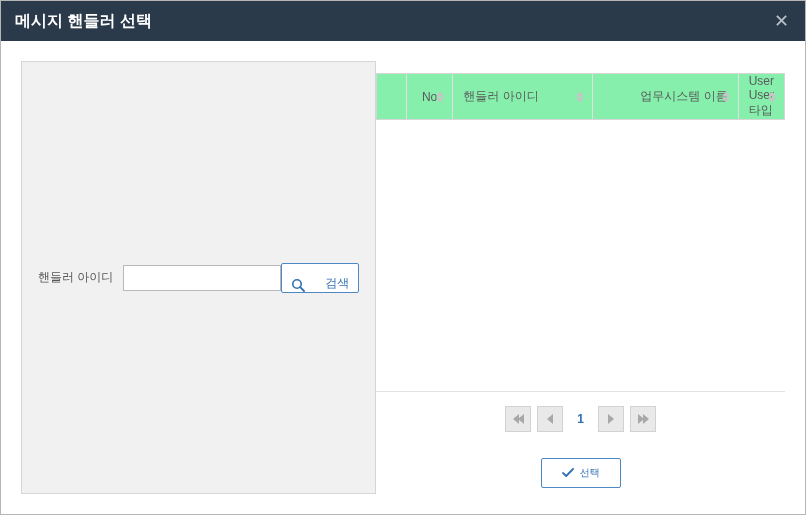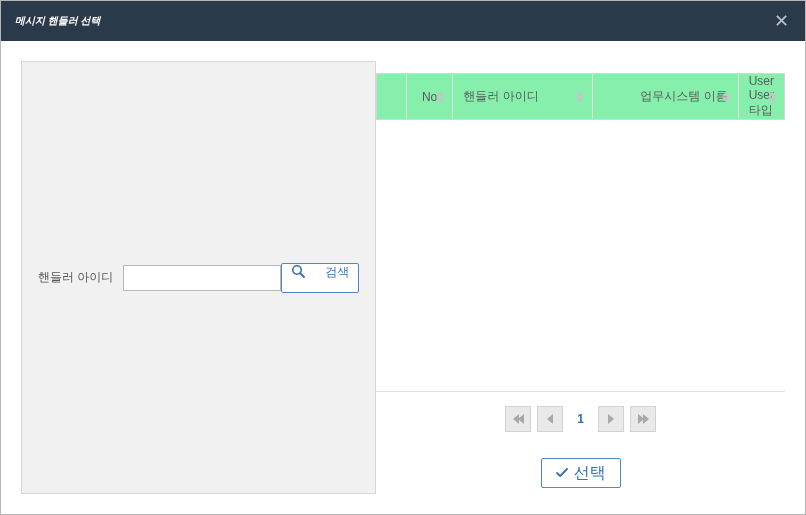--- a/index.html
+++ b/index.html
@@ -27,23 +27,22 @@
     .dialog-header {
       background: #2b3a4b;
       color: #fff;
       height: 40px;
       display: flex;
       align-items: center;
       justify-content: space-between;
       padding: 0 14px;
     }
     .dialog-title {
-      font-size: 10px;
+      font-size: 16px;
       font-weight: bold;
-      font-style: italic;
     }
     .dialog-close {
       color: #b9bfc6;
       font-size: 18px;
       cursor: pointer;
       background: none;
       border: none;
       line-height: 1;
       padding: 0 2px;
     }
@@ -78,21 +77,21 @@
       font-size: 12px;
     }
     .search-button {
       border: 1px solid #4d88c4;
       background: #fff;
       color: #3170b3;
       height: 30px;
       width: 78px;
       cursor: pointer;
       display: flex;
-      align-items: flex-start;
+      align-items: flex-end;
       justify-content: center;
       gap: 20px;
       font-size: 12px;
       border-radius: 2px;
     }
     .search-button svg { display: block; }
     .table-wrap {
       margin-top: 12px;
       flex: 1;
       display: flex;
@@ -199,21 +198,21 @@
     .btn {
       border: 1px solid #bfbfbf;
       background: #fff;
       height: 30px;
       width: 80px;
       cursor: pointer;
       display: flex;
       align-items: center;
       justify-content: center;
       gap: 6px;
-      font-size: 16px;
+      font-size: 10px;
       color: #5c5c5c;
       border-radius: 2px;
     }
     .btn-primary {
       border-color: #4d88c4;
       color: #3170b3;
     }
     .btn svg { display: block; }
     .cancel-circle {
       width: 14px; height: 14px;

